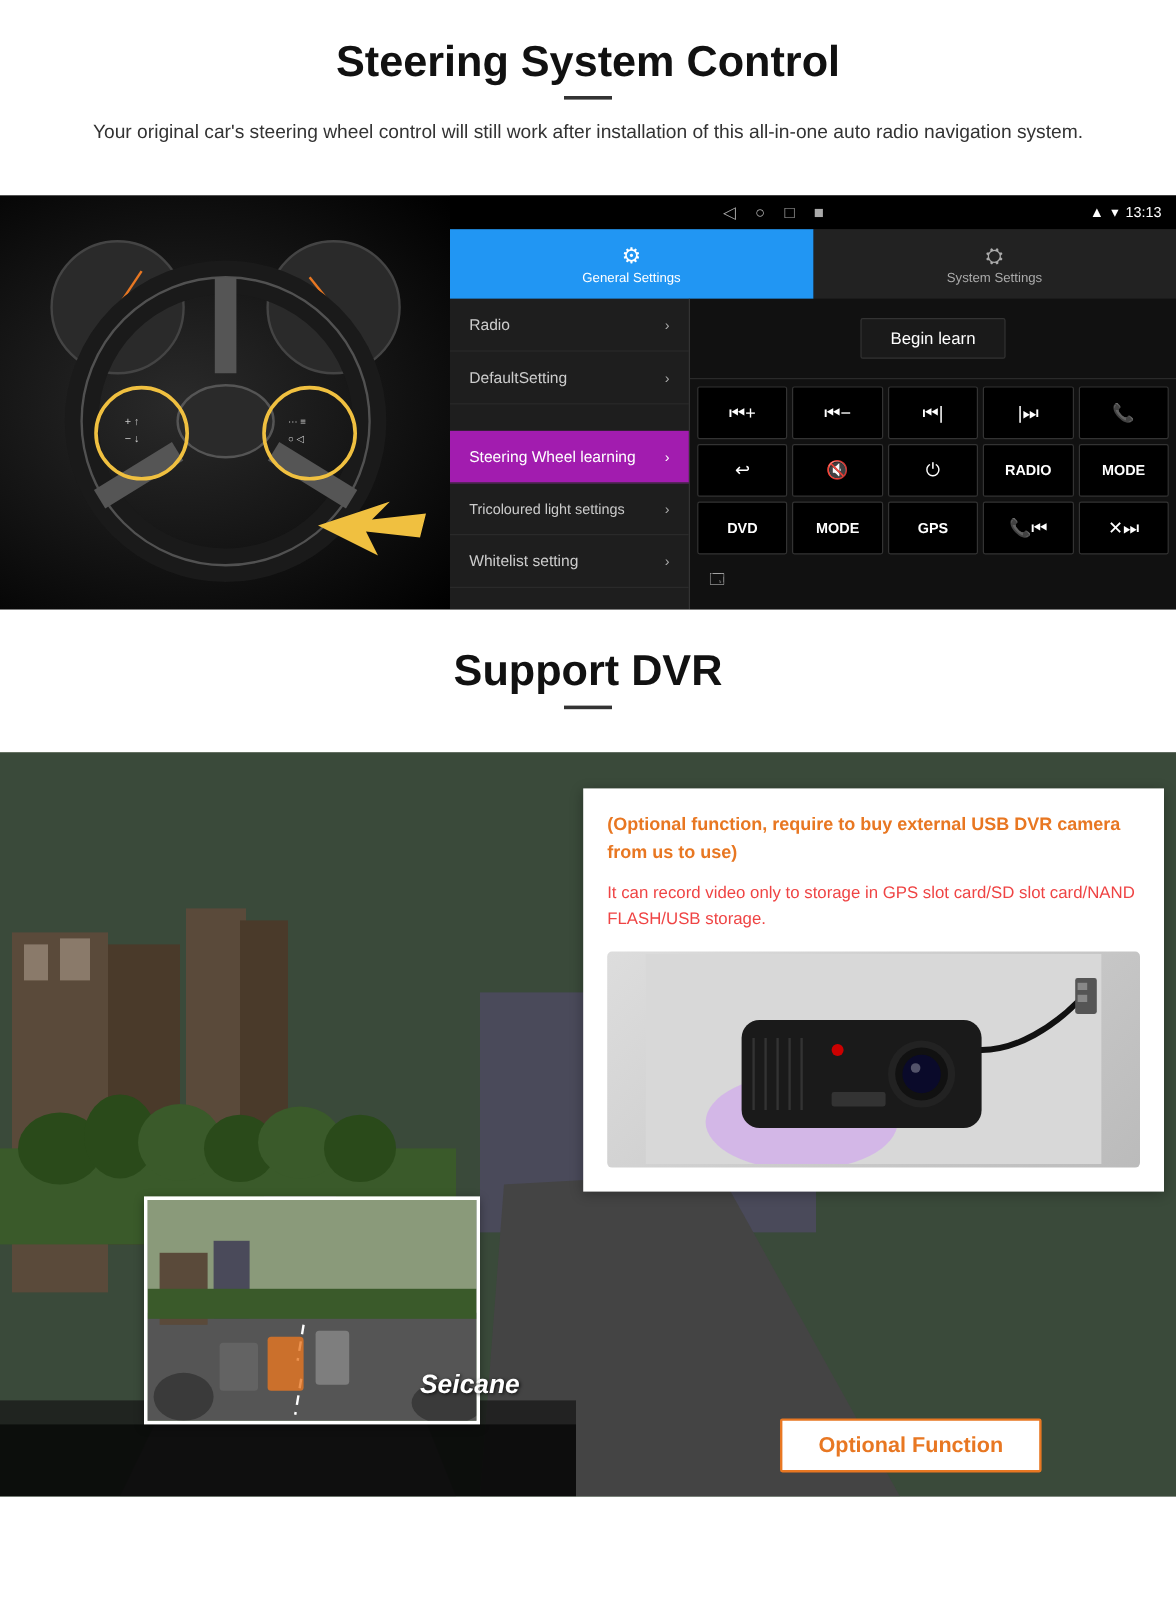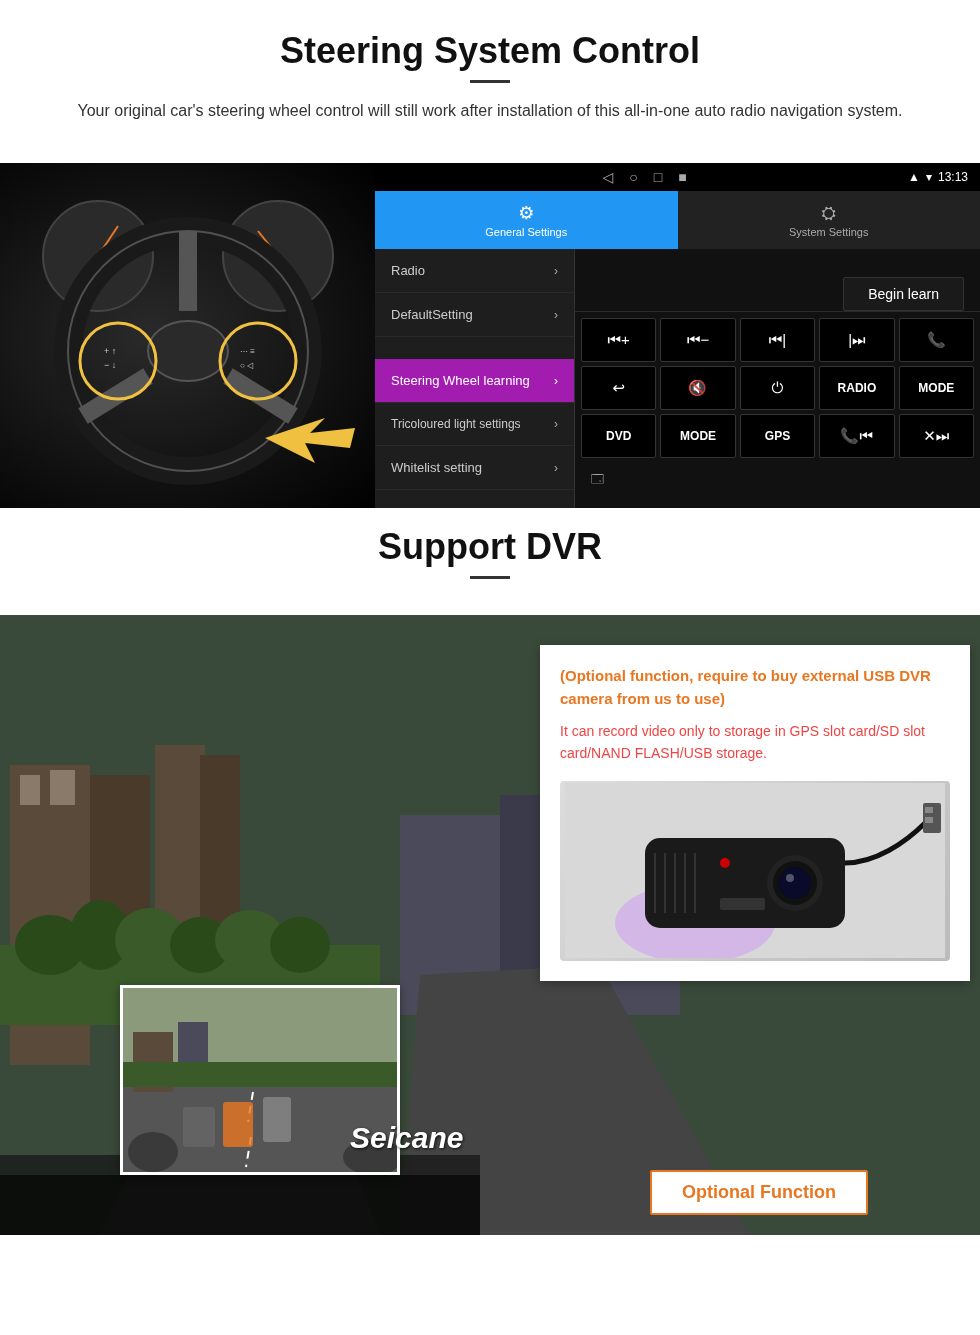--- a/index.html
+++ b/index.html
@@ -161,24 +161,23 @@
     }
     .controls-column {
       flex: 1;
       background: #111;
       display: flex;
       flex-direction: column;
     }
     .begin-learn-row {
       display: flex;
       align-items: center;
-      justify-content: flex-end;
-      padding: 0 16px;
+      justify-content: center;
+      padding: 16px 16px;
       border-bottom: 1px solid #2a2a2a;
-      margin-top: 28px;
     }
     .begin-learn-btn {
       background: #1a1a1a;
       border: 1px solid #333;
       color: #fff;
       padding: 8px 24px;
       font-size: 14px;
       cursor: pointer;
       border-radius: 2px;
     }
@@ -213,21 +212,21 @@
       justify-content: space-between;
     }
 
     
     .section-dvr {
       position: relative;
       margin-top: 0;
     }
     .dvr-title-area {
       text-align: center;
-      padding: 18px 40px 20px;
+      padding: 30px 40px 20px;
       background: #fff;
     }
     .dvr-title-area h2 {
       font-size: 36px;
       font-weight: 900;
       color: #111;
       margin-bottom: 8px;
     }
 
     .dvr-image-area {
@@ -243,21 +242,21 @@
       height: 100%;
       background: linear-gradient(160deg, #4a5a3a 0%, #3a4a3a 20%, #2a3a2a 50%, #1a2a1a 80%, #0a1a0a 100%);
       position: relative;
     }
 
     
     .dvr-info-card {
       position: absolute;
       top: 30px;
       right: 10px;
-      width: 430px;
+      width: 484px;
       background: #fff;
       padding: 20px 20px 20px 20px;
       box-shadow: 0 2px 10px rgba(0,0,0,0.3);
     }
     .dvr-info-card .optional-text {
       color: #e87722;
       font-size: 15px;
       font-weight: bold;
       line-height: 1.5;
       margin-bottom: 10px;
@@ -314,21 +313,21 @@
       background: #fff;
       border-radius: 2px;
     }
 
     
     .seicane-brand {
       position: absolute;
       bottom: 80px;
       left: 350px;
       color: #fff;
-      font-size: 30px;
+      font-size: 22px;
       font-style: italic;
       font-weight: bold;
       text-shadow: 1px 1px 3px rgba(0,0,0,0.8);
     }
     .seicane-brand span {
       font-style: italic;
     }
   </style>
 </head>
 <body>

